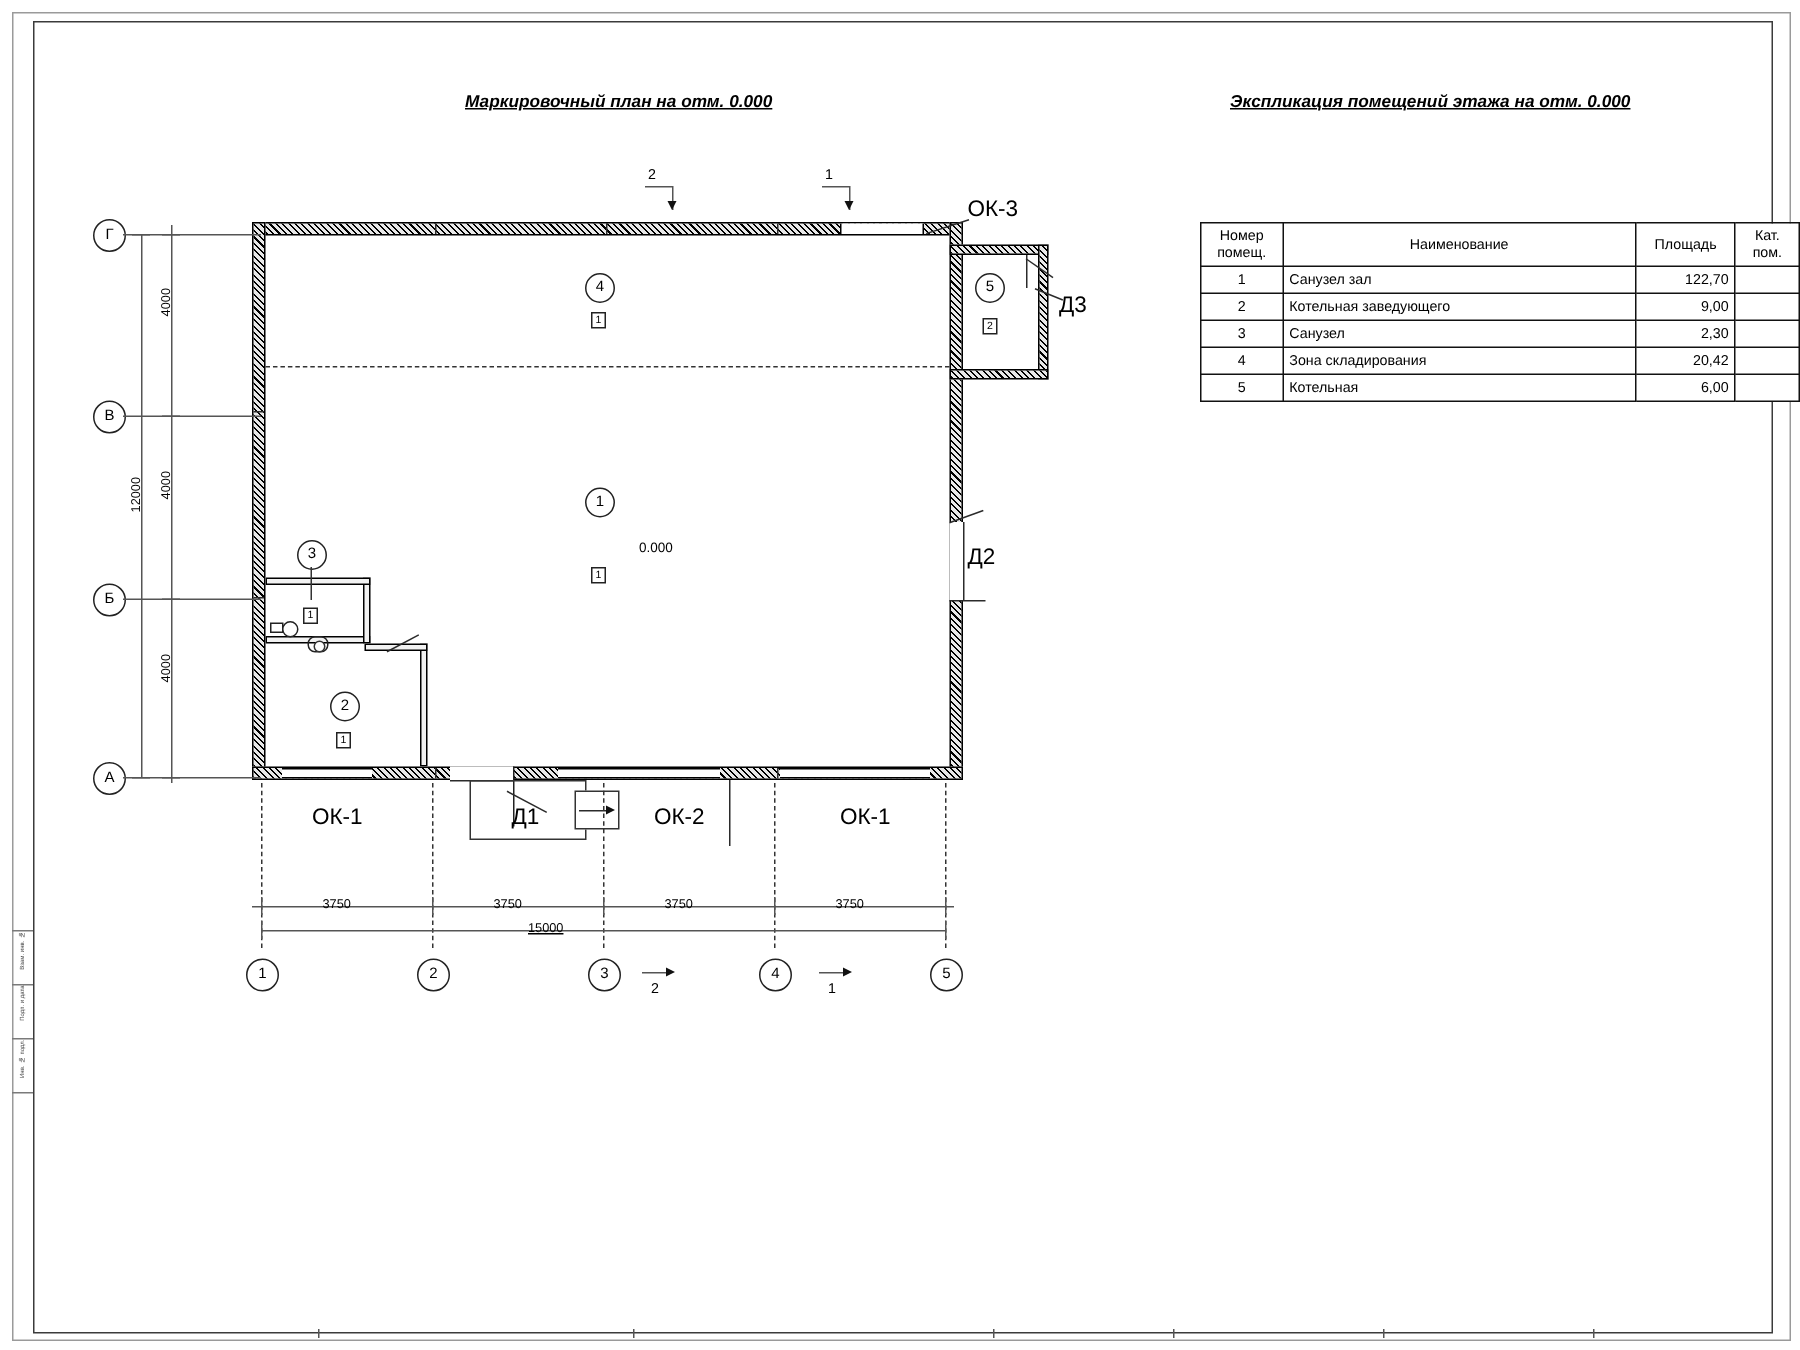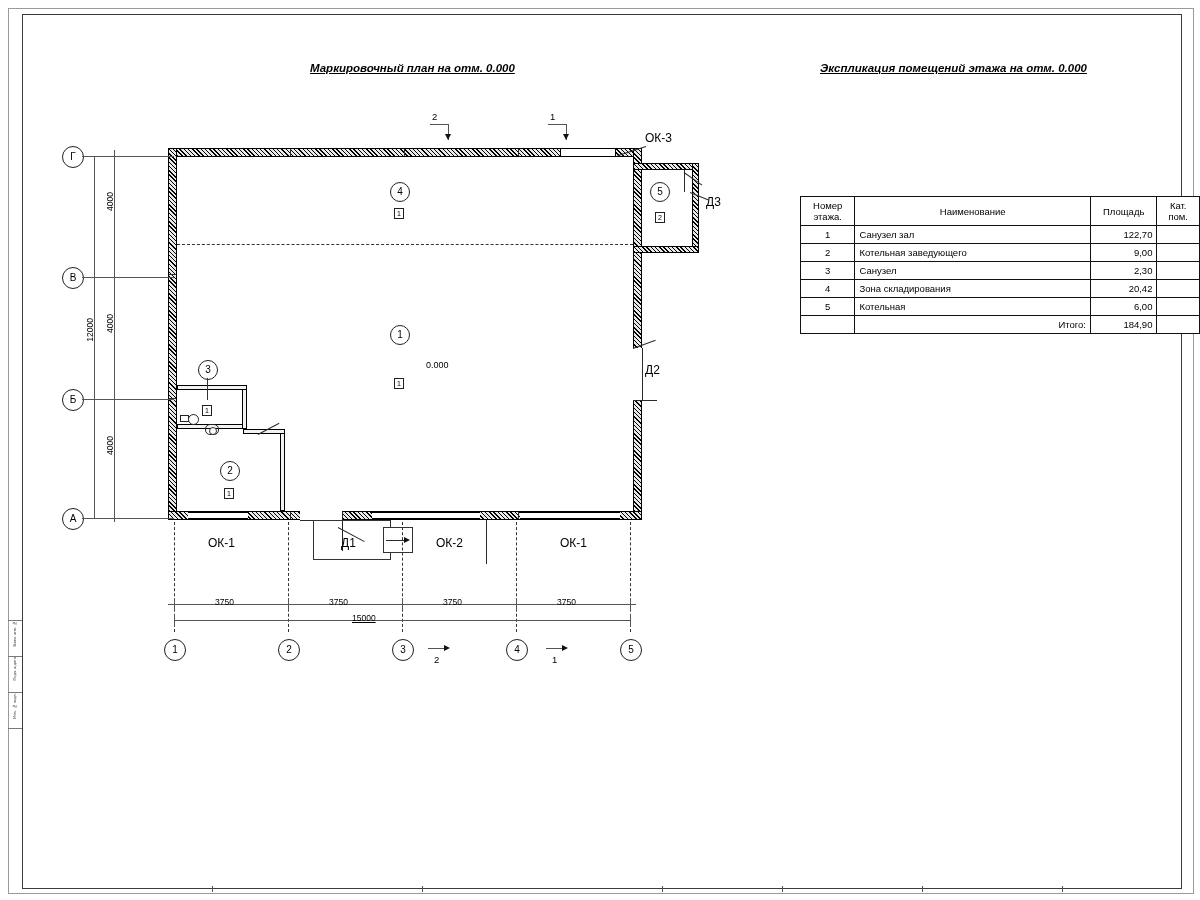--- a/index.html
+++ b/index.html
@@ -130,21 +130,21 @@
     border: 1px solid #222;
     background: #fff;
     font-size: 7px;
     line-height: 9px;
     text-align: center;
     width: 10px; height: 11px;
     box-sizing: border-box;
   }
   .lbl {
     position: absolute;
-    font-size: 12px;
+    font-size: 15px;
     white-space: nowrap;
     line-height: 1;
   }
   .dimtxt {
     position: absolute;
     font-size: 8.5px;
     white-space: nowrap;
     line-height: 1;
   }
   .vdim {
@@ -159,21 +159,20 @@
     position: absolute;
     font-size: 9.5px;
     line-height: 1;
   }
 
   
   .exp-table {
     position: absolute;
     border-collapse: collapse;
     font-size: 9.5px;
-    margin-top: 48px;
   }
   .exp-table td, .exp-table th {
     border: 1px solid #111;
     padding: 3px 4px;
     font-weight: normal;
     background: #fff;
   }
   .exp-table thead td {
     text-align: center;
     vertical-align: middle;
@@ -225,21 +224,21 @@
   </div>
 
   <div class="title abs" style="left:310px; top:62px;">Маркировочный план на отм. 0.000</div>
   <div class="title abs" style="left:820px; top:62px;">Экспликация помещений этажа на отм. 0.000</div>
 
   <table class="exp-table" style="left:800px; top:148px;">
     <thead>
       <tr>
         <td class="c-num">
           <div>Номер</div>
-          <div>этажа.</div>
+          <div>помещ.</div>
         </td>
         <td class="c-name" style="text-align:center">Наименование</td>
         <td class="c-area" style="text-align:center">Площадь</td>
         <td class="c-cat">
           <div>Кат.</div>
           <div>пом.</div>
         </td>
       </tr>
     </thead>
     <tbody>
@@ -264,26 +263,20 @@
       <tr>
         <td class="c-num">4</td>
         <td class="c-name">Зона складирования</td>
         <td class="c-area">20,42</td>
         <td class="c-cat"></td>
       </tr>
       <tr>
         <td class="c-num">5</td>
         <td class="c-name">Котельная</td>
         <td class="c-area">6,00</td>
-        <td class="c-cat"></td>
-      </tr>
-      <tr>
-        <td class="c-num"></td>
-        <td class="c-name total-label">Итого:</td>
-        <td class="c-area">184,90</td>
         <td class="c-cat"></td>
       </tr>
     </tbody>
   </table>
 
   <div class="wall" style="left:168px; top:148px; width:474px; height:9px;"></div>
   <div class="wall" style="left:168px; top:148px; width:9px; height:372px;"></div>
   <div class="wall" style="left:633px; top:148px; width:9px; height:372px;"></div>
   <div class="wall" style="left:168px; top:511px; width:474px; height:9px;"></div>
 

